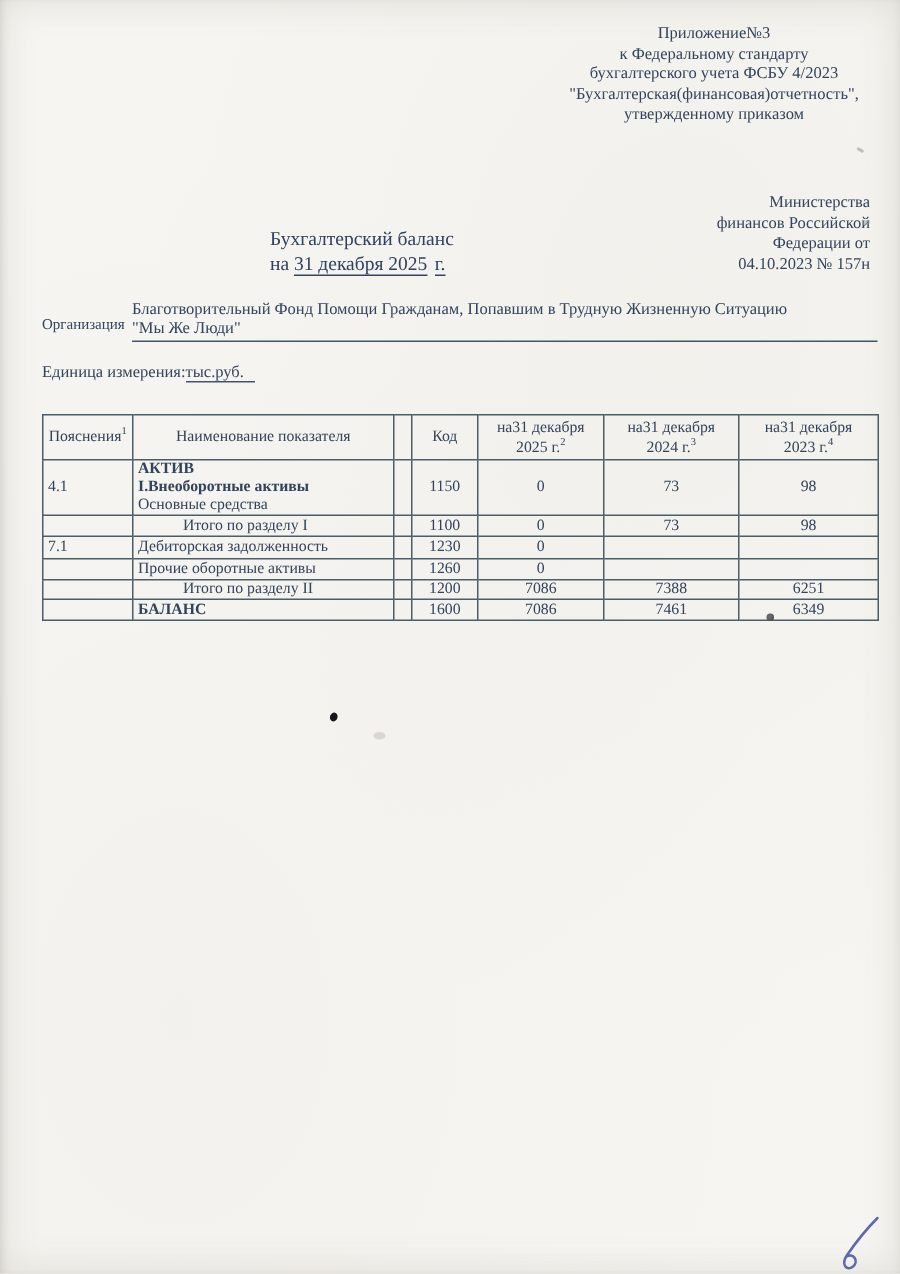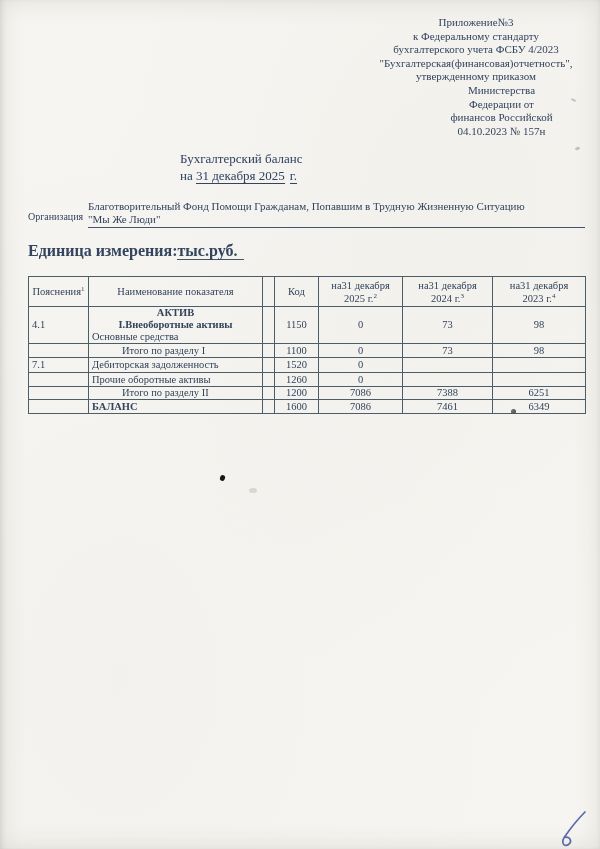--- a/index.html
+++ b/index.html
@@ -20,38 +20,38 @@
   }
   .vignette{
     position:absolute;inset:0;pointer-events:none;
     box-shadow:inset 0 0 26px rgba(110,105,95,.16), inset 4px 0 8px -5px rgba(0,0,0,.18), inset -3px 0 7px -5px rgba(0,0,0,.12);
   }
   
   .note-block{
     position:absolute;left:372px;top:16px;width:208px;
     font-size:11px;line-height:13.6px;text-align:center;
   }
-  .note-left{ text-align:center;padding-left:51px; }
+  .note-left{ text-align:right;padding-left:51px;margin-top:45px; }
   
   .title-block{
     position:absolute;left:180px;top:150px;width:250px;
     font-weight:normal;font-size:13px;line-height:17px;
     color:#2e4160;
   }
   .u{ border-bottom:1.5px solid #33445e; }
   .u-g{ border-bottom:1.5px solid #33445e; margin-left:5px; }
   
   .org-label{ position:absolute;left:28px;top:211px;font-size:10px; }
   .org-name{
     position:absolute;left:88px;top:200px;width:497px;
     font-size:11px;line-height:13px;
     border-bottom:1.2px solid #44556b;
     padding-bottom:1px;
   }
-  .unit-line{ position:absolute;left:28px;top:242px;font-size:16px;font-weight:bold; }
+  .unit-line{ position:absolute;left:28px;top:242px;font-size:11px; }
   .u2{ border-bottom:1.2px solid #44556b; padding-right:7px; }
   
   table.bs{
     position:absolute;left:28px;top:276px;
     border-collapse:collapse;table-layout:fixed;
     width:557px;
     font-size:10.5px;line-height:12px;color:#32435c;
   }
   table.bs td{ border:1px solid #4c5d6a; padding:0 3px; vertical-align:middle; overflow:hidden; }
   tr.r-head td{ height:29px; text-align:center; line-height:13px; }
@@ -59,21 +59,21 @@
   tr.r2 td{ height:13px; }
   tr.r3 td{ height:29px; }
   tr.r4 td{ height:14px; }
   tr.r5 td{ height:25px; }
   tr.r6 td{ height:13px; }
   tr.r7 td{ height:12px; }
   tr.r8 td{ height:13px;margin-left:28px; }
   td.note-c{ }
   td.val{ text-align:center; }
   td.vb{ vertical-align:bottom; padding-bottom:1px; }
-  .sec{ text-align:center; font-weight:bold; }
+  .sec{ font-weight:bold; }
   .nm{ text-align:left; }
   .indent{ padding-left:30px; }
   .bold{ font-weight:bold; }
   sup{ font-size:7px; line-height:0; }
   
   .dot-artifact{
     position:absolute;left:220px;top:475px;width:5px;height:6px;
     background:#15151a;border-radius:50%;transform:rotate(18deg);
   }
   .ink-dot{
@@ -91,22 +91,22 @@
 <div class="page">
 
   <div class="note-block">
     <div>Приложение№3</div>
     <div>к Федеральному стандарту</div>
     <div>бухгалтерского учета ФСБУ 4/2023</div>
     <div>"Бухгалтерская(финансовая)отчетность",</div>
     <div>утвержденному приказом</div>
     <div class="note-left">
       <div>Министерства</div>
+      <div>финансов Российской</div>
       <div>Федерации от</div>
-      <div>финансов Российской</div>
       <div>04.10.2023 № 157н</div>
     </div>
   </div>
 
   <div class="title-block">
     <div>Бухгалтерский баланс</div>
     <div>
       <span>на </span><span class="u">31 декабря 2025</span><span class="u-g">г.</span>
     </div>
   </div>
@@ -177,21 +177,21 @@
       <td class="val">98</td>
     </tr>
 
 
     <tr class="r4">
       <td class="note-c">7.1</td>
       <td>
             <div class="nm">Дебиторская задолженность</div>
           </td>
       <td></td>
-      <td class="val">1520</td>
+      <td class="val">1230</td>
       <td class="val">0</td>
       <td class="val"></td>
       <td class="val"></td>
     </tr>
 
 
     <tr class="r6">
       <td class="note-c"></td>
       <td>
             <div class="nm">Прочие оборотные активы</div>

